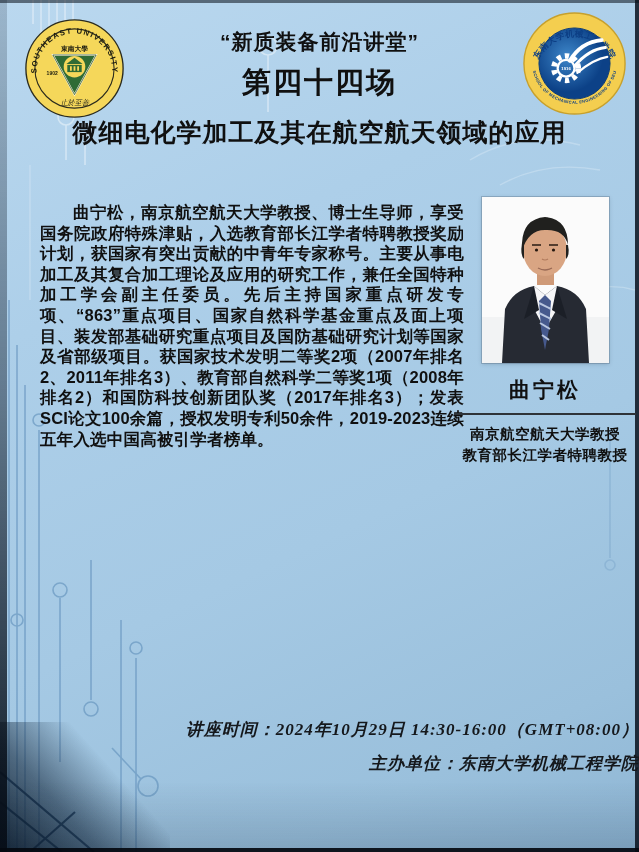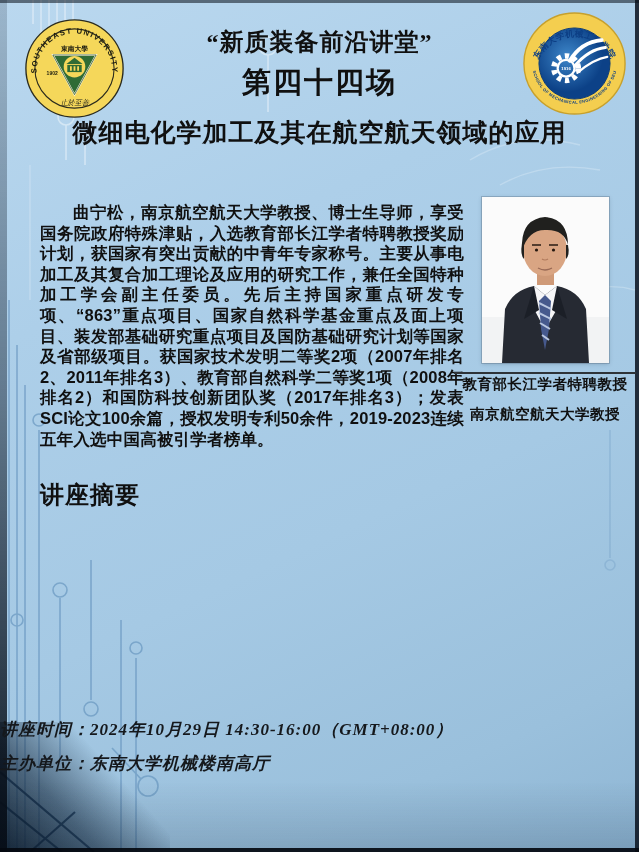--- a/index.html
+++ b/index.html
@@ -19,21 +19,21 @@
   .corner-dark { position:absolute; left:0; bottom:0; width:170px; height:130px; pointer-events:none;
     background:linear-gradient(48deg, rgba(8,22,38,.92) 0%, rgba(12,30,50,.55) 35%, rgba(12,30,50,0) 65%); }
   .bottom-shade { position:absolute; left:0; right:0; bottom:0; height:70px; pointer-events:none;
     background:linear-gradient(180deg, rgba(20,40,62,0) 0%, rgba(20,40,62,.18) 100%); }
 
   .logo { position:absolute; }
   .logo-seu  { left:25px; top:19px; width:99px; height:99px; }
   .logo-mech { right:13px; top:12px; width:103px; height:103px; }
 
   .header-titles { position:absolute; left:135px; right:135px; top:24px; text-align:center; }
-  .series-title { font-size:24px; font-weight:bold; letter-spacing:1px; line-height:36px;font-family:Liberation Serif, serif; }
+  .series-title { font-size:21px; font-weight:bold; letter-spacing:1px; line-height:36px; }
   .session-number { font-size:29px; font-weight:bold; letter-spacing:2px; line-height:36px; margin-top:4px; }
 
   .lecture-title { position:absolute; top:116px; left:20px; right:20px; text-align:center;
     font-size:25px; font-weight:bold; letter-spacing:1px; }
 
   .section-heading { position:absolute; left:40px; font-size:24px; font-weight:bold; letter-spacing:1px; }
   .guest-heading { top:169px; }
   .abstract-heading { top:479px; }
 
   .guest-bio { position:absolute; top:202px; left:40px; width:424px; margin:0;
@@ -45,21 +45,21 @@
     box-shadow:0 0 0 1px rgba(90,110,130,.35), 0 1px 4px rgba(30,50,70,.25); }
   .photo-frame svg { display:block; width:100%; height:100%; }
   .guest-name { margin-top:13px; font-size:21px; font-weight:bold; letter-spacing:3px; }
   .guest-divider { margin:9px auto 0 auto; width:182px; border:0; border-top:2px solid #2e3338; }
   .guest-title { font-size:14.5px; font-weight:bold; line-height:21px; letter-spacing:.5px; }
   .guest-title.first { margin-top:9px; }
 
   .abstract-text { position:absolute; top:511px; left:40px; width:563px; margin:0;
     font-size:19px; font-weight:600; line-height:31px; text-align:justify; text-indent:2em; letter-spacing:.4px; }
 
-  .footer { position:absolute; top:720px; left:0; right:0; text-align:left;
+  .footer { position:absolute; top:720px; left:0; right:0; text-align:right;
     font-family:"Liberation Serif", serif; font-style:italic; font-weight:bold; }
   .footer-line { font-size:17px; line-height:19px; margin-bottom:15px; letter-spacing:1px; color:#15181c; }
 </style>
 </head>
 <body>
 
 <div class="poster">
 
   <svg class="bg" viewBox="0 0 639 852">
     <g stroke="#eef6fc" stroke-width="1.6" fill="none" opacity="0.55">
@@ -204,25 +204,25 @@
         <g stroke="#332218" stroke-width="1.6" fill="none">
           <path d="M50,48 h9"></path>
             <path d="M67,48 h9"></path>
         </g>
         <circle cx="54.5" cy="53" r="1.6" fill="#26180f"></circle>
         <circle cx="71.5" cy="53" r="1.6" fill="#26180f"></circle>
         <path d="M60,62 q3,2 6,0" stroke="#b07a5c" stroke-width="1.2" fill="none"></path>
         <path d="M56,71 q7,4 14,0" stroke="#9a6a55" stroke-width="1.4" fill="none"></path>
       </svg>
     </div>
+    <div class="guest-name">曲宁松</div>
     <hr class="guest-divider">
+    <div class="guest-title first">南京航空航天大学教授</div>
     <div class="guest-title">教育部长江学者特聘教授</div>
-    <div class="guest-title first">南京航空航天大学教授</div>
-  </div>
-
-  <div class="section-heading abstract-heading">讲座摘要</div>
+  </div>
+
 
   <div class="footer">
     <div class="footer-line">讲座时间：2024年10月29日 14:30-16:00（GMT+08:00）</div>
-    <div class="footer-line">主办单位：东南大学机械楼南高厅</div>
+    <div class="footer-line">主办单位：东南大学机械工程学院</div>
   </div>
 
 </div>
 
 </body></html>

